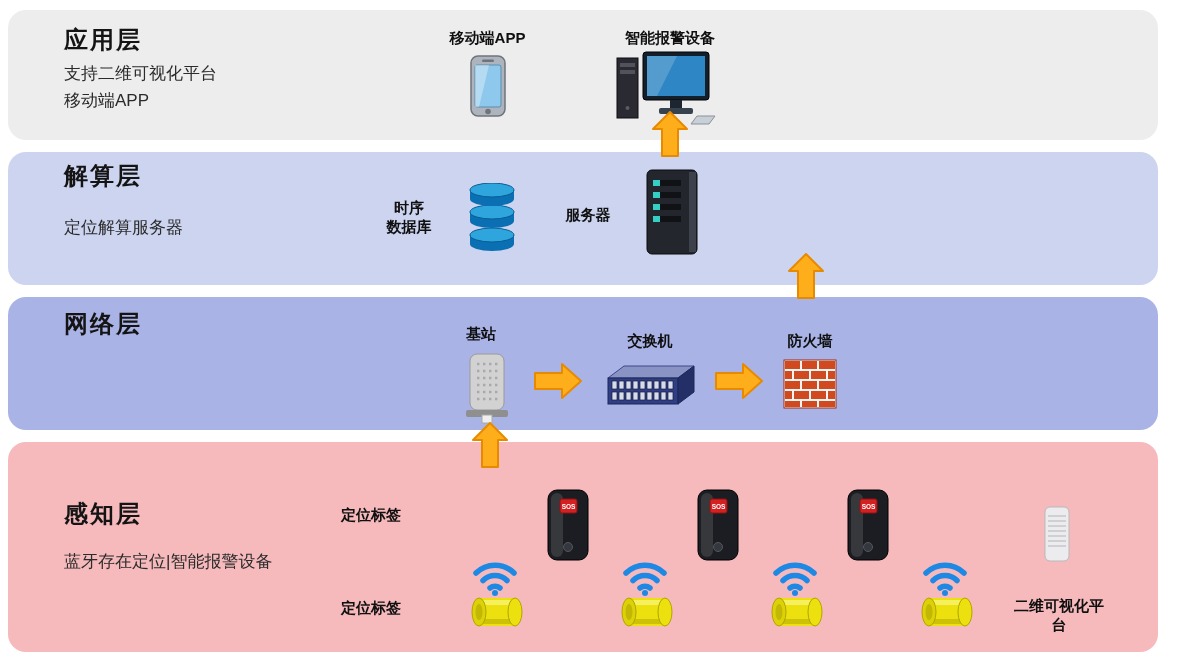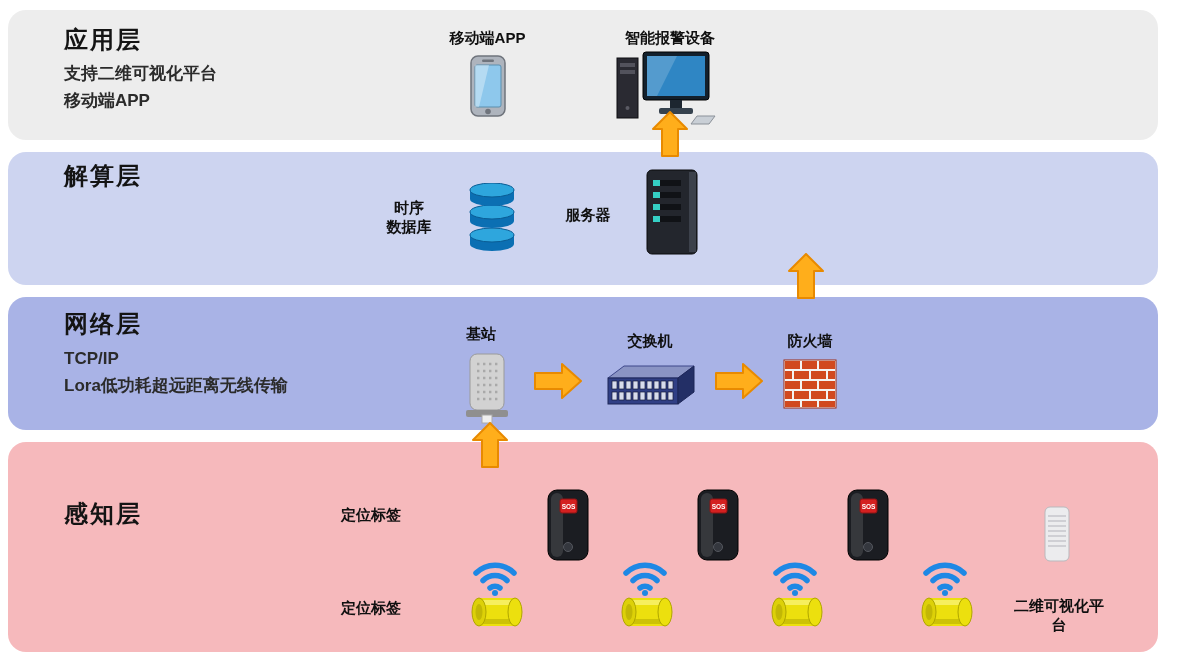--- a/index.html
+++ b/index.html
@@ -8,21 +8,21 @@
     position:relative; background:#ffffff; overflow:hidden;
     font-family:"Liberation Sans","DejaVu Sans",sans-serif;
   }
   .stage { position:absolute; left:0; top:0; width:1182px; height:646px; }
   .layer { position:absolute; left:8px; width:1150px; border-radius:18px; }
   #layer-application { top:10px;  height:130px; background:var(--application-bg,#ededed); }
   #layer-computing   { top:152px; height:133px; background:var(--computing-bg,#cdd4f0); }
   #layer-network     { top:297px; height:133px; background:var(--network-bg,#a9b3e6); }
   #layer-perception  { top:442px; height:210px; background:var(--perception-bg,#f6b9bc);padding-left:24px; }
   .layer-title { position:absolute; font-size:24px; font-weight:bold; color:#141414; letter-spacing:2px; }
-  .layer-sub { position:absolute; font-size:17px; color:#2b2b2b; line-height:27px;font-weight:bold; }
+  .layer-sub { position:absolute; font-size:17px; color:#2b2b2b; line-height:27px; }
   .icon-label { position:absolute; font-size:15px; font-weight:bold; color:#101010; text-align:center; line-height:19px; }
   .icon, .arrow { position:absolute; line-height:0; }
 </style>
 </head>
 <body>
 
 <div class="stage">
 
   <section class="layer" id="layer-application">
     <div class="layer-title" style="left:56px;top:14px">应用层</div>
@@ -54,20 +54,23 @@
         <polygon points="32,6 62,6 42,46 32,46" fill="#ffffff" opacity="0.18"></polygon>
         <rect x="55" y="50" width="12" height="8" fill="#1d2630"></rect>
         <rect x="44" y="58" width="34" height="6" rx="2" fill="#36424e"></rect>
         <polygon points="82,66 100,66 94,74 76,74" fill="#c9cfd6" stroke="#8b9199"></polygon>
       </svg>
     </div>
   </section>
 
   <section class="layer" id="layer-computing">
     <div class="layer-title" style="left:56px;top:8px">解算层</div>
+    <div class="layer-sub" style="left:56px;top:62px">
+      <div>定位解算服务器</div>
+    </div>
 
     <div class="icon-label" style="left:369px;top:46px;width:64px">
       <div>时序</div>
       <div>数据库</div>
     </div>
     <div class="icon" style="left:460px;top:31px">
       <svg width="48" height="70" viewBox="0 0 48 70">
         <g>
           <rect x="2" y="52" width="44" height="9" fill="#0b6fb3"></rect>
           <ellipse cx="24" cy="61" rx="22" ry="7" fill="#0b6fb3"></ellipse>
@@ -98,24 +101,20 @@
         <rect x="9" y="36" width="28" height="6" fill="#101216"></rect>
           <rect x="9" y="36" width="7" height="6" fill="#35d0c5"></rect>
         <rect x="9" y="48" width="28" height="6" fill="#101216"></rect>
           <rect x="9" y="48" width="7" height="6" fill="#35d0c5"></rect>
       </svg>
     </div>
   </section>
 
   <section class="layer" id="layer-network">
     <div class="layer-title" style="left:56px;top:11px">网络层</div>
-    <div class="layer-sub" style="left:56px;top:48px">
-      <div>TCP/IP</div>
-      <div>Lora低功耗超远距离无线传输</div>
-    </div>
 
     <div class="icon-label" style="left:442px;top:27px;width:62px">基站</div>
     <div class="icon" style="left:455px;top:55px">
       <svg width="48" height="72" viewBox="0 0 48 72">
         <rect x="7" y="2" width="34" height="56" rx="7" fill="#d2d2d2" stroke="#9a9a9a"></rect>
         <g stroke="#a9a9a9" stroke-width="2.4" stroke-dasharray="2.4 3.6">
           <line x1="14" y1="12" x2="36" y2="12"></line>
           <line x1="14" y1="19" x2="36" y2="19"></line>
           <line x1="14" y1="26" x2="36" y2="26"></line>
           <line x1="14" y1="33" x2="36" y2="33"></line>
@@ -178,20 +177,23 @@
           <rect x="2" y="42" width="15" height="6"></rect>
             <rect x="19" y="42" width="15" height="6"></rect>
             <rect x="36" y="42" width="16" height="6"></rect>
         </g>
       </svg>
     </div>
   </section>
 
   <section class="layer" id="layer-perception">
     <div class="layer-title" style="left:56px;top:56px">感知层</div>
+    <div class="layer-sub" style="left:56px;top:106px">
+      <div>蓝牙存在定位|智能报警设备</div>
+    </div>
 
     <div class="icon-label" style="left:327px;top:63px;width:72px">定位标签</div>
 
     <div class="icon" style="left:537px;top:46px">
       <svg width="46" height="74" viewBox="0 0 46 74">
         <rect x="3" y="2" width="40" height="70" rx="9" fill="#1b1d22" stroke="#000000"></rect>
         <rect x="6" y="5" width="12" height="64" rx="6" fill="#ffffff" opacity="0.12"></rect>
         <rect x="15" y="11" width="17" height="14" rx="2" fill="#d42020" stroke="#8e1414"></rect>
         <text x="23.5" y="21" text-anchor="middle" font-size="6.5" font-weight="bold" fill="#ffffff" font-family="Liberation Sans, sans-serif">SOS</text>
         <circle cx="23" cy="59" r="4.5" fill="#34373e" stroke="#54575e"></circle>

